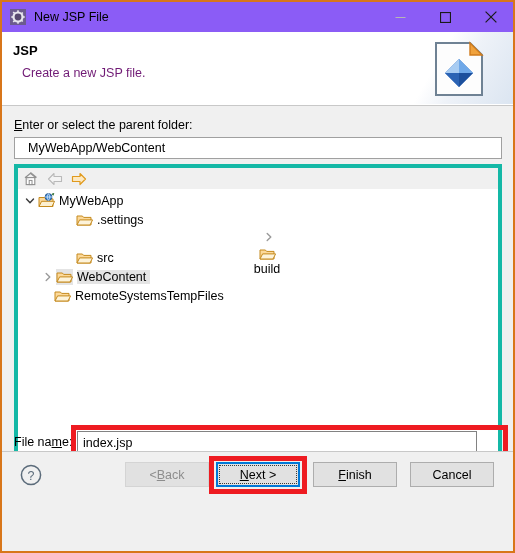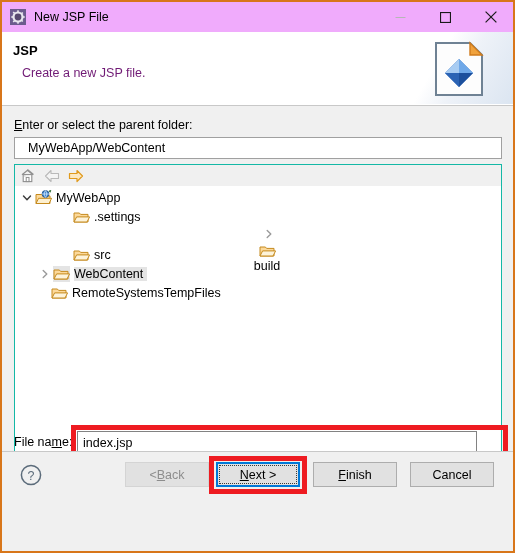--- a/index.html
+++ b/index.html
@@ -19,21 +19,21 @@
     box-sizing: border-box;
     border: 2px solid #d8761a;
     background: #f0f0f0;
     overflow: hidden;
   }
 
   
   .titlebar {
     position: relative;
     height: 30px;
-    background: #f0abfc;
+    background: #8b5cf6;
     display: flex;
     align-items: center;
   }
   .title-icon {
     width: 16px;
     height: 16px;
     margin-left: 8px;
     margin-right: 8px;
     flex: 0 0 auto;
     position: relative;
@@ -131,21 +131,21 @@
     padding-left: 13px;
   }
 
   .tree-panel {
     position: absolute;
     left: 12px;
     top: 58px;
     width: 488px;
     height: 328px;
     box-sizing: border-box;
-    border: 1px solid #14b8a6;
+    border: 4px solid #14b8a6;
     background: #ffffff;
     overflow: hidden;
     text-align: right;
   }
   .tree-toolbar {
     height: 21px;
     background: #f0f0f0;
     border-bottom: 1px solid #ffffff;
     display: flex;
     align-items: center;

